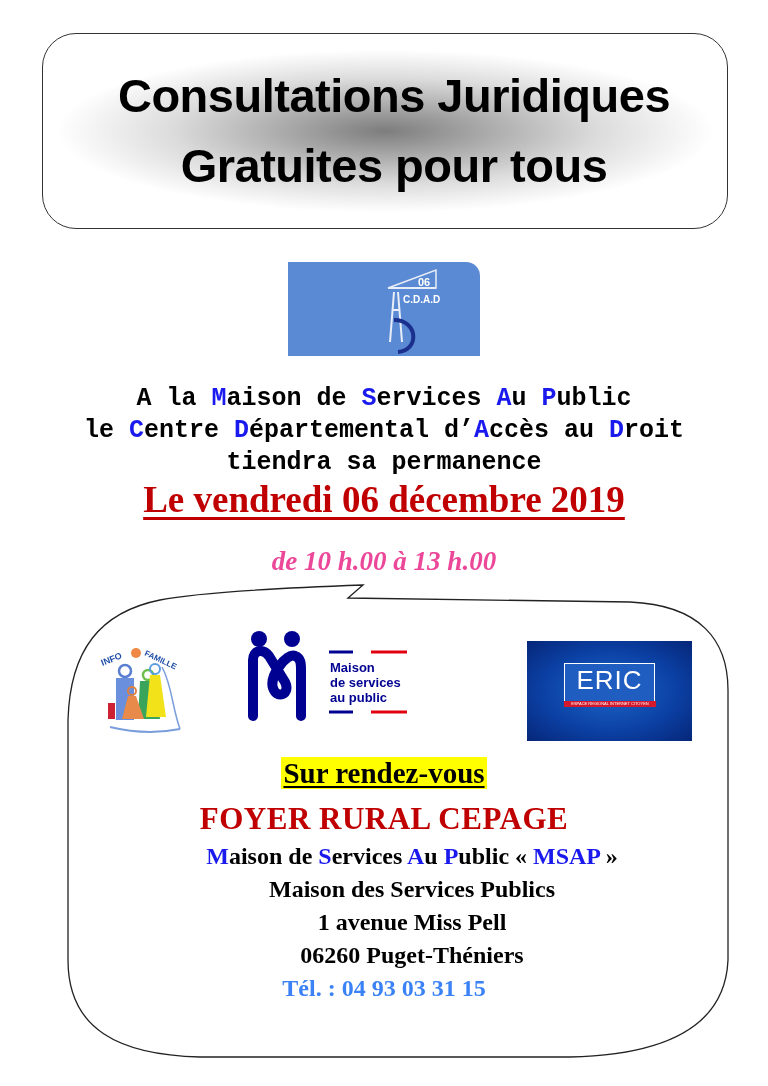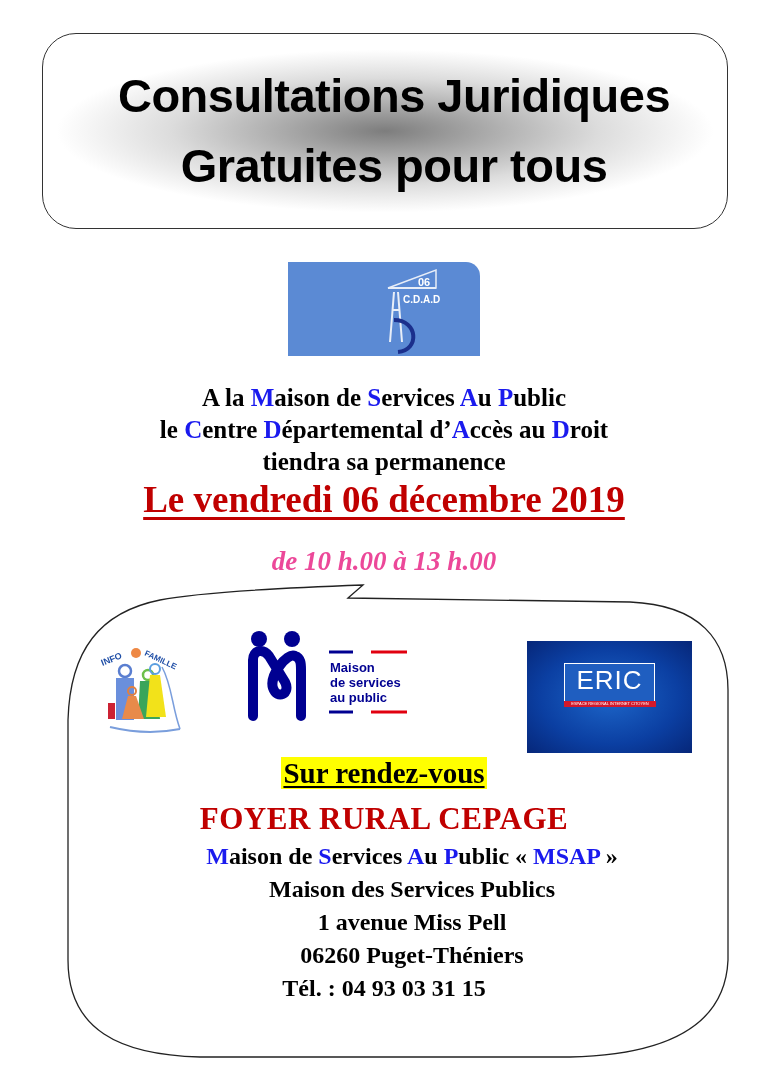--- a/index.html
+++ b/index.html
@@ -23,53 +23,53 @@
 
   
   .cdad-logo {
     left: 288px; top: 262px; width: 192px; height: 94px;
     background: #5b8ad4; border-top-right-radius: 14px;
   }
   .cdad-logo svg { position: absolute; left: 0; top: 0; }
 
   
   .center-line { position: absolute; left: 0; width: 768px; text-align: center; font-weight: bold; }
-  .intro { font-size: 25px; color: #000; }
+  .intro { font-size: 25px; color: #000; font-family: Liberation Mono, monospace; }
   .blue { color: #1a1aee; }
   .date-line { font-size: 37px; color: #c00000; text-decoration: underline; text-decoration-thickness: 3px; text-underline-offset: 5px; }
   .hours-line { font-size: 27px; color: #ec4899; font-style: italic; }
 
   
   .bubble-svg { position: absolute; left: 0; top: 0; }
 
   
   .info-famille { left: 100px; top: 645px; width: 82px; height: 90px; }
   .msap-logo { left: 247px; top: 630px; width: 170px; height: 92px; }
   .eric-logo {
-    left: 527px; top: 641px; width: 165px; height: 112px;
+    left: 527px; top: 641px; width: 165px; height: 100px;
     background: radial-gradient(ellipse 70% 70% at 50% 50%, #1d66c9 0%, #0b3fa2 60%, #06277a 100%);
   }
   .eric-inner {
     position: absolute; left: 37px; top: 22px; width: 89px; height: 37px;
     border: 1.5px solid #fff; background: #1f5ec0;
     color: #fff; font-family: "Liberation Sans", sans-serif; font-size: 26px;
     text-align: center; line-height: 32px; letter-spacing: 1px;
   }
   .eric-strip {
     position: absolute; left: 37px; top: 60px; width: 92px; height: 6px; background: #d3192b;
     color: #fff; font-size: 4px; line-height: 6px; text-align: center; font-family: "Liberation Sans", sans-serif;
     overflow: hidden; white-space: nowrap;
   }
 
   
   .rdv { font-size: 29px; color: #000; }
   .rdv span.hl { background: #ffff00; text-decoration: underline; text-decoration-thickness: 2px; text-underline-offset: 3px; padding: 0 2px; }
   .foyer { font-size: 31px; color: #c00000; letter-spacing: 0.5px; }
   .addr { font-size: 24px; color: #000; margin-left: 28px; }
-  .tel { font-size: 24px; color: #000000; }
+  .tel { font-size: 24px; color: #3b82f6; }
 </style>
 </head>
 <body>
 
 <div class="abs title-box">
   <div class="title-line l1">Consultations Juridiques</div>
   <div class="title-line l2">Gratuites pour tous</div>
 </div>
 
 <div class="abs cdad-logo">

